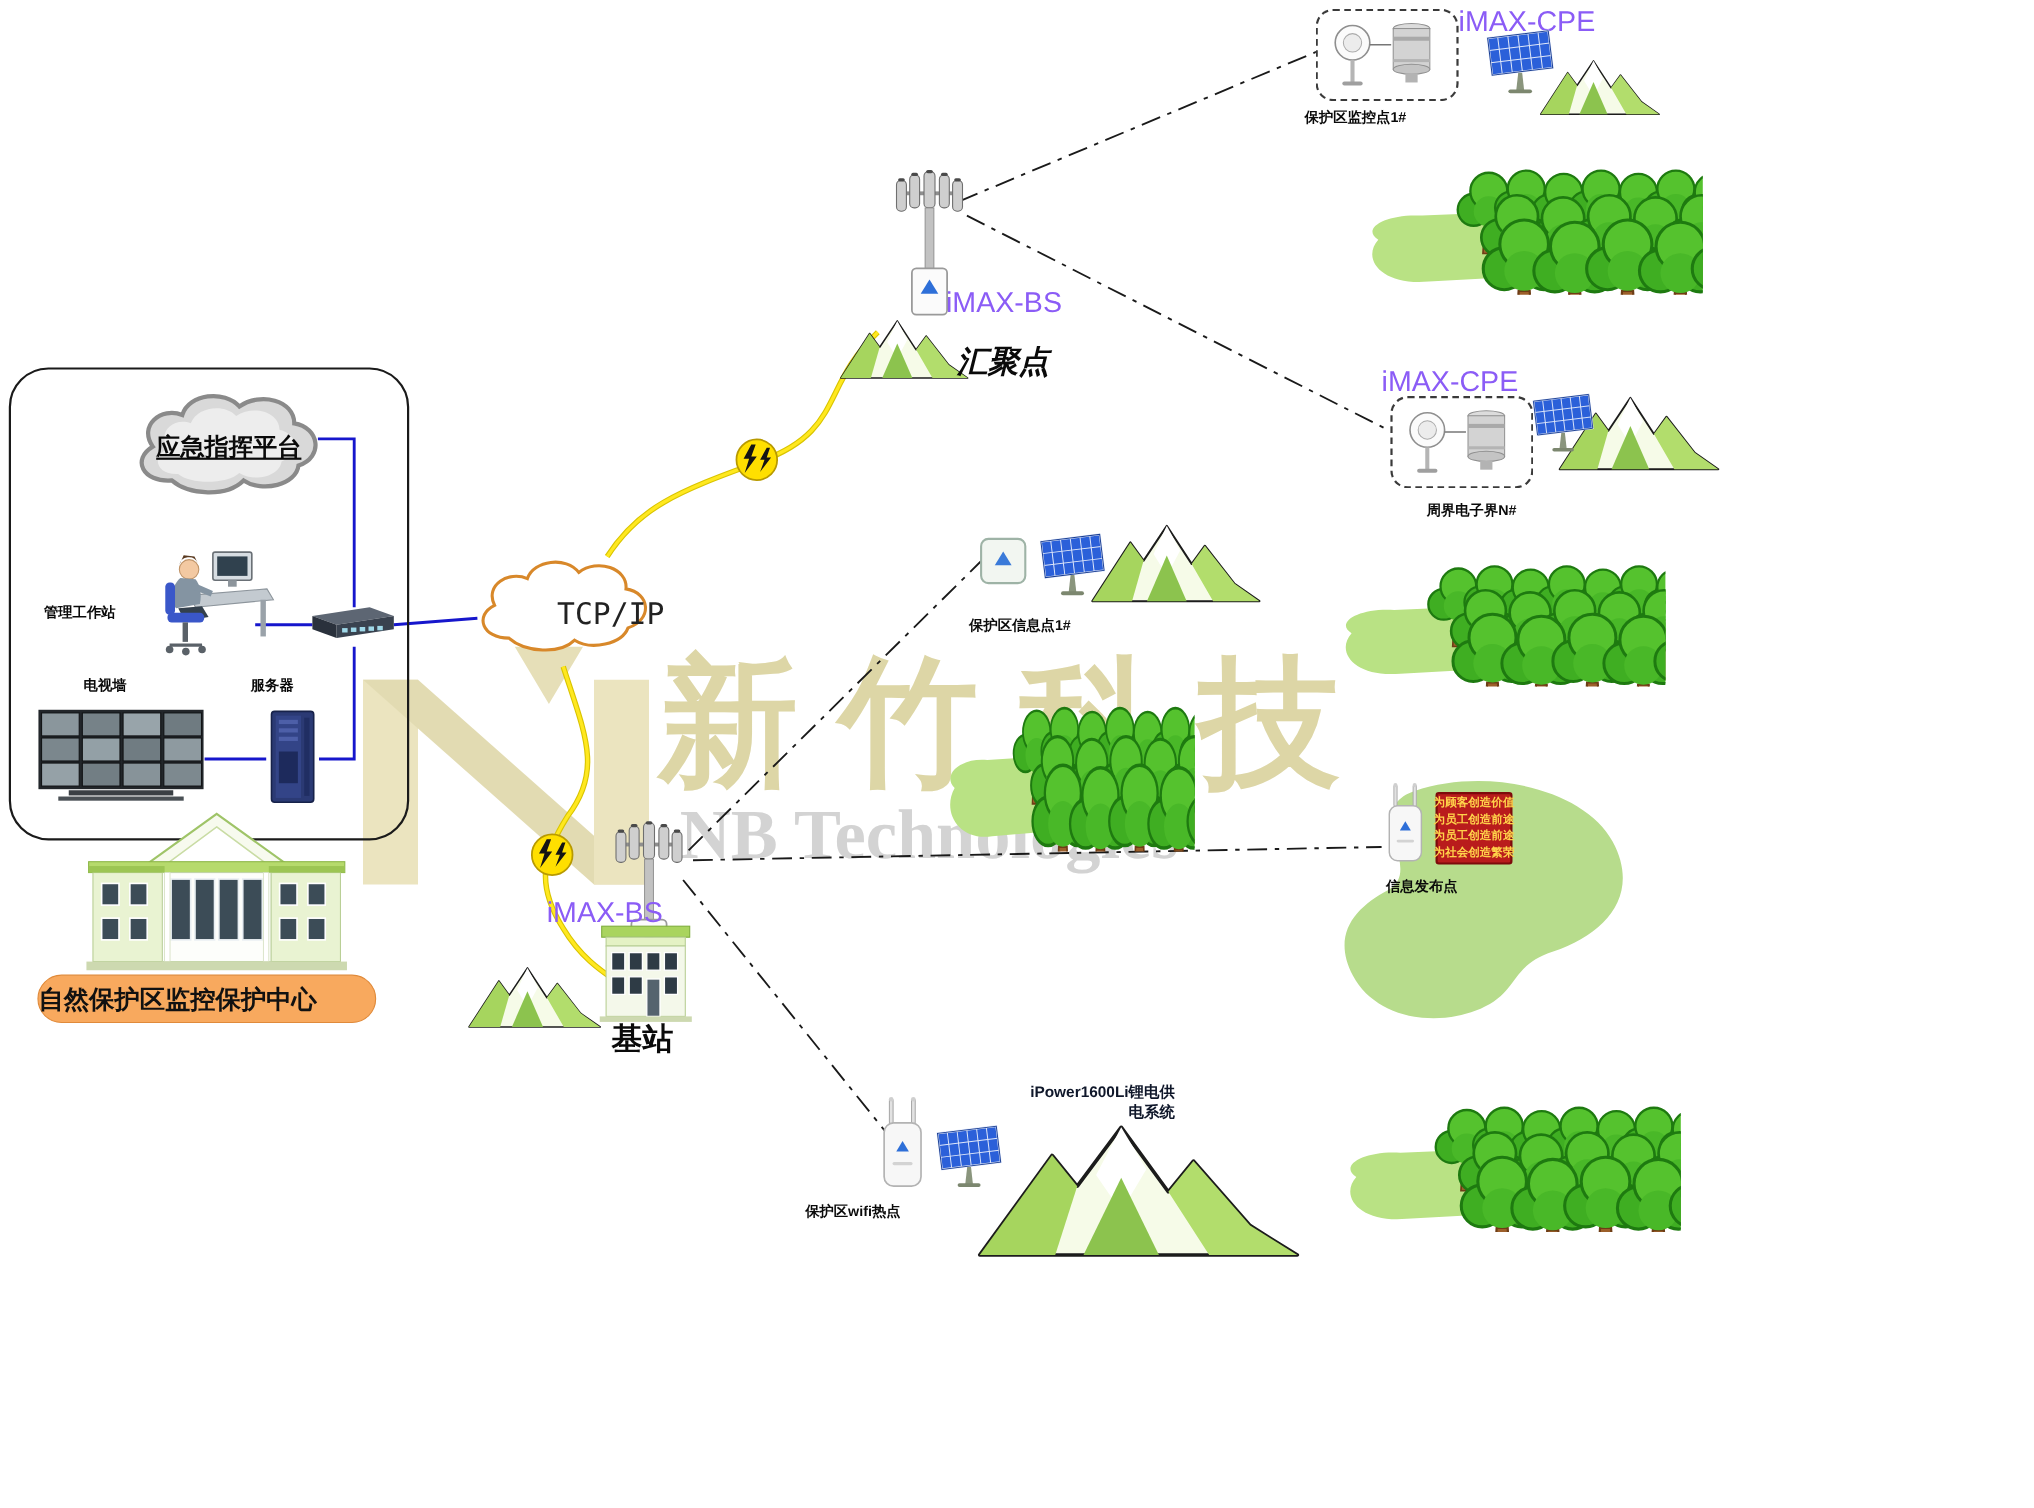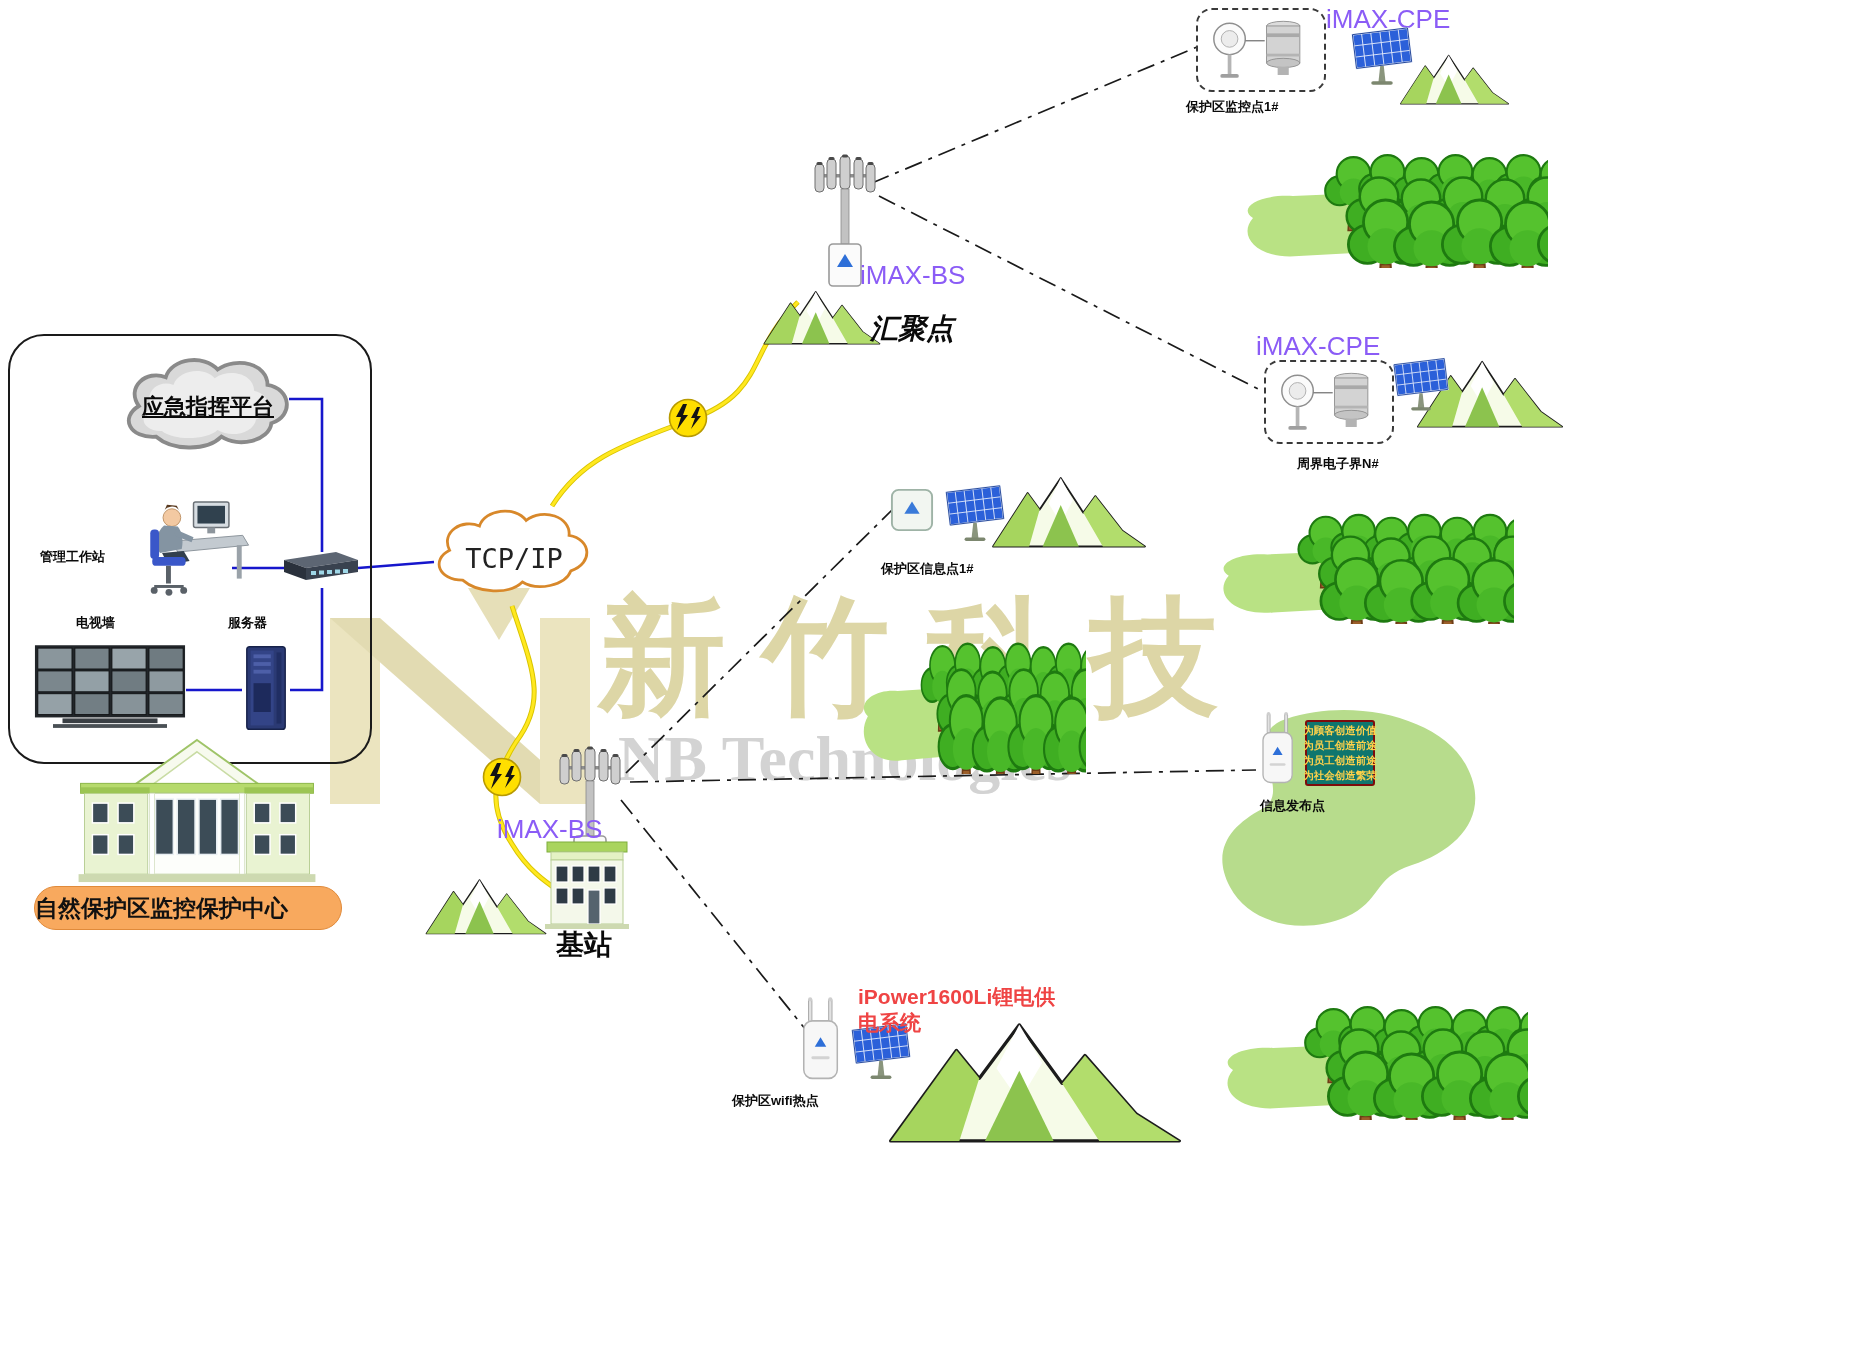--- a/index.html
+++ b/index.html
@@ -7,28 +7,28 @@
           font-family:"Liberation Sans",sans-serif;color:#111;}
   .abs{position:absolute;}
   svg{display:block;}
   .label-cn{font-weight:bold;font-size:13px;white-space:nowrap;color:#0a0a0a;}
   .label-en{font-weight:normal;font-size:26px;white-space:nowrap;color:#8b5cf6;}
   .label-big{font-weight:bold;font-size:28px;white-space:nowrap;color:#0a0a0a;}
   .center-box{border:2.4px solid #1a1a1a;border-radius:36px;background:transparent;}
   .cpe-box{border:2px dashed #3a3a3a;border-radius:16px;background:rgba(255,255,255,.65);}
   .cloud-wrap{display:flex;align-items:center;justify-content:center;}
   .cloud-text{position:absolute;left:0;right:0;top:38%;text-align:center;text-decoration:underline;}
-  .tcp-text{position:absolute;left:0;right:0;top:40%;text-align:center;
+  .tcp-text{position:absolute;left:0;right:0;top:40%;text-align:right;
             font-family:"DejaVu Sans Mono",monospace;font-size:27px;color:#222;}
   .pill{background:#f8a95e;border:1px solid #e08a3a;border-radius:22px;
         font-weight:bold;font-size:23px;line-height:42px;color:#111;}
-  .red-sign{background:#0f766e;border:2px solid #7d0b0b;border-radius:3px;
+  .red-sign{background:#b91c1c;border:2px solid #7d0b0b;border-radius:3px;
             display:flex;flex-direction:column;justify-content:center;align-items:center;gap:2px;}
   .red-sign span{font-size:10.5px;line-height:1.25;color:#ffd24a;white-space:nowrap;font-weight:bold;}
-  .power-label{font-weight:bold;font-size:21px;text-align:left;line-height:1.25;color:#ef4444;}
+  .power-label{font-weight:bold;font-size:14px;text-align:right;line-height:1.25;color:#0f172a;}
   .wm-cn{font-weight:bold;font-size:128px;letter-spacing:36px;color:#ddd6a6;white-space:nowrap;}
   .wm-en{font-family:"Liberation Serif",serif;font-weight:bold;font-size:64px;color:#d3d3d3;white-space:nowrap;}
 </style>
 </head>
 <body>
 
 <div class="canvas">
 
   <svg width="0" height="0" style="position:absolute" aria-hidden="true">
     <defs>

